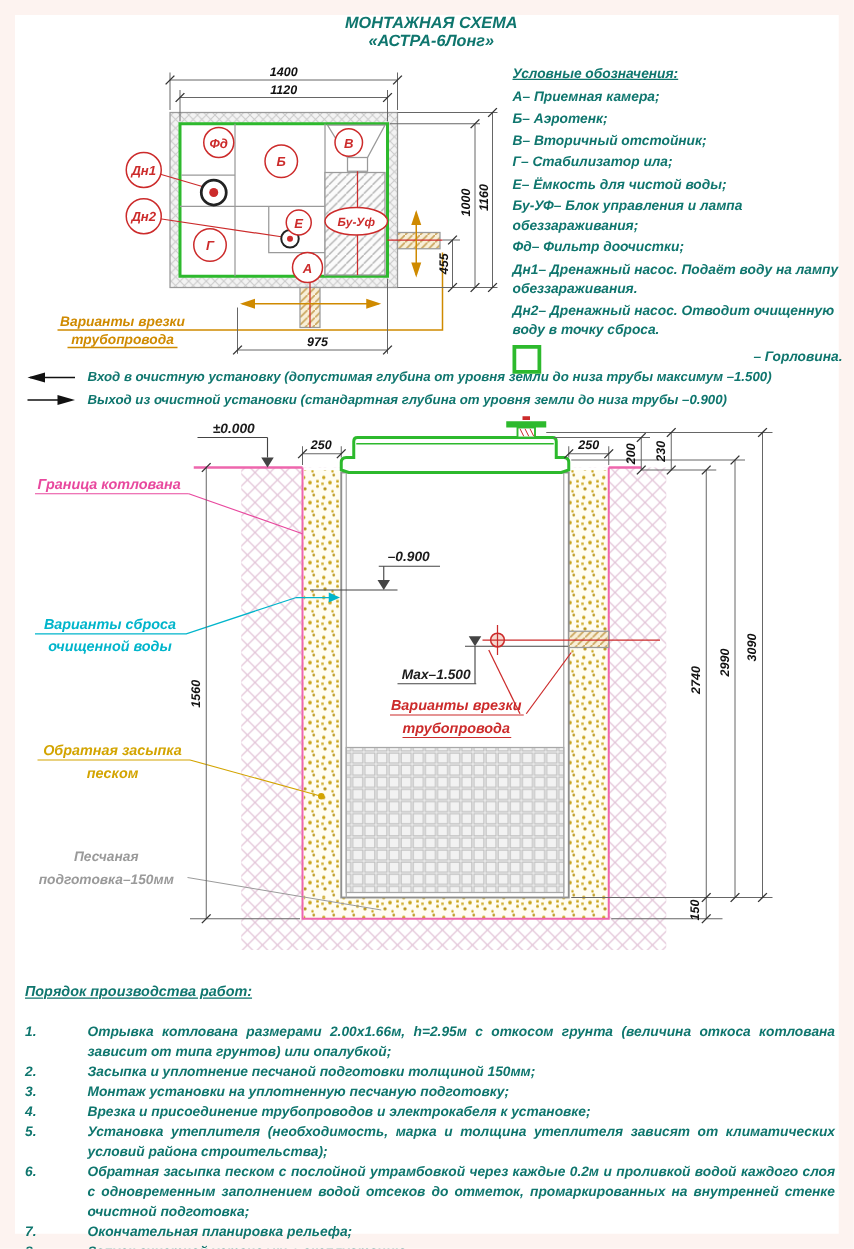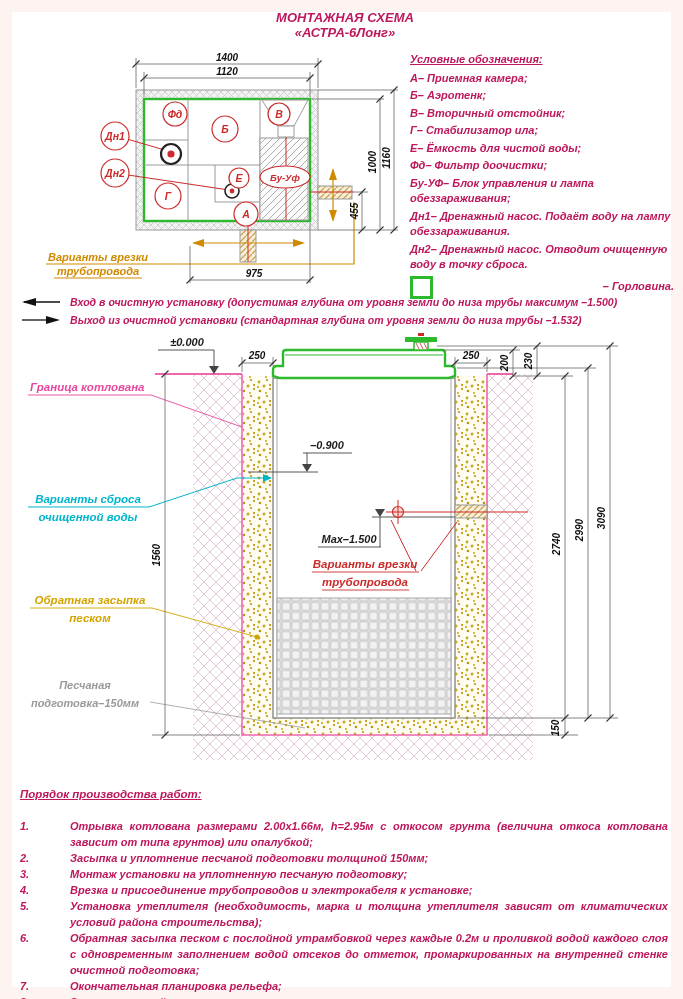--- a/index.html
+++ b/index.html
@@ -1,19 +1,19 @@
 <!DOCTYPE html>
 <html lang="ru"><head>
 <meta charset="utf-8">
 <style>
   html,body{margin:0;padding:0;}
   .page{
     position:relative;width:683px;height:999px;background:#ffffff;
     box-shadow:inset 0 0 0 12px #fdf3f0;
-    font-family:"Liberation Sans",sans-serif;color:#be185d;overflow:hidden;
+    font-family:"Liberation Sans",sans-serif;color:#0f766e;overflow:hidden;
   }
   .abs{position:absolute;}
   .title{left:225px;top:10px;width:240px;text-align:center;
     font-size:13px;font-weight:bold;font-style:italic;line-height:15px;}
   
   .legend{left:410px;top:52px;width:264px;font-size:11px;font-weight:bold;
     font-style:italic;line-height:15.5px;}
   .legend-header{text-decoration:underline;margin-bottom:3px;}
   .legend-item{margin-bottom:2px;}
   .neck-row{display:flex;align-items:center;margin-top:3px;justify-content:space-between;}
@@ -175,43 +175,43 @@
     </g>
   </svg>
 
   <div class="abs legend">
     <div class="legend-header">Условные обозначения:</div>
     <div class="legend-item">А– Приемная камера;</div>
     <div class="legend-item">Б– Аэротенк;</div>
     <div class="legend-item">В– Вторичный отстойник;</div>
     <div class="legend-item">Г– Стабилизатор ила;</div>
     <div class="legend-item">Е– Ёмкость для чистой воды;</div>
+    <div class="legend-item">Бу-УФ– Блок управления и лампа обеззараживания;</div>
     <div class="legend-item">Фд– Фильтр доочистки;</div>
-    <div class="legend-item">Бу-УФ– Блок управления и лампа обеззараживания;</div>
     <div class="legend-item">Дн1– Дренажный насос. Подаёт воду на лампу обеззараживания.</div>
     <div class="legend-item">Дн2– Дренажный насос. Отводит очищенную воду в точку сброса.</div>
     <div class="neck-row">
       <span class="neck-swatch"></span>
       <span>– Горловина.</span>
     </div>
   </div>
 
   <div class="abs flow-row" style="top:294px">
     <svg width="42" height="12">
       <line x1="4" y1="6" x2="40" y2="6" stroke="#111" stroke-width="1.3"></line>
       <polygon points="2,6 16,2 16,10" fill="#111"></polygon>
     </svg>
     <span>Вход в очистную установку (допустимая глубина от уровня земли до низа трубы максимум –1.500)</span>
   </div>
   <div class="abs flow-row" style="top:312px">
     <svg width="42" height="12">
       <line x1="2" y1="6" x2="28" y2="6" stroke="#111" stroke-width="1.3"></line>
       <polygon points="40,6 26,2 26,10" fill="#111"></polygon>
     </svg>
-    <span>Выход из очистной установки (стандартная глубина от уровня земли до низа трубы –1.532)</span>
+    <span>Выход из очистной установки (стандартная глубина от уровня земли до низа трубы –0.900)</span>
   </div>
 
   <svg class="abs" style="left:0;top:330px" width="683" height="450" viewBox="0 0 683 450">
     <defs>
       <pattern id="soil" width="12" height="12" patternUnits="userSpaceOnUse">
         <rect width="12" height="12" fill="#ffffff"></rect>
         <path d="M0,12 L12,0 M0,0 L12,12" stroke="#e4c6d9" stroke-width="1"></path>
       </pattern>
       <pattern id="sand" width="16" height="16" patternUnits="userSpaceOnUse">
         <rect width="16" height="16" fill="#fffdf2"></rect>

